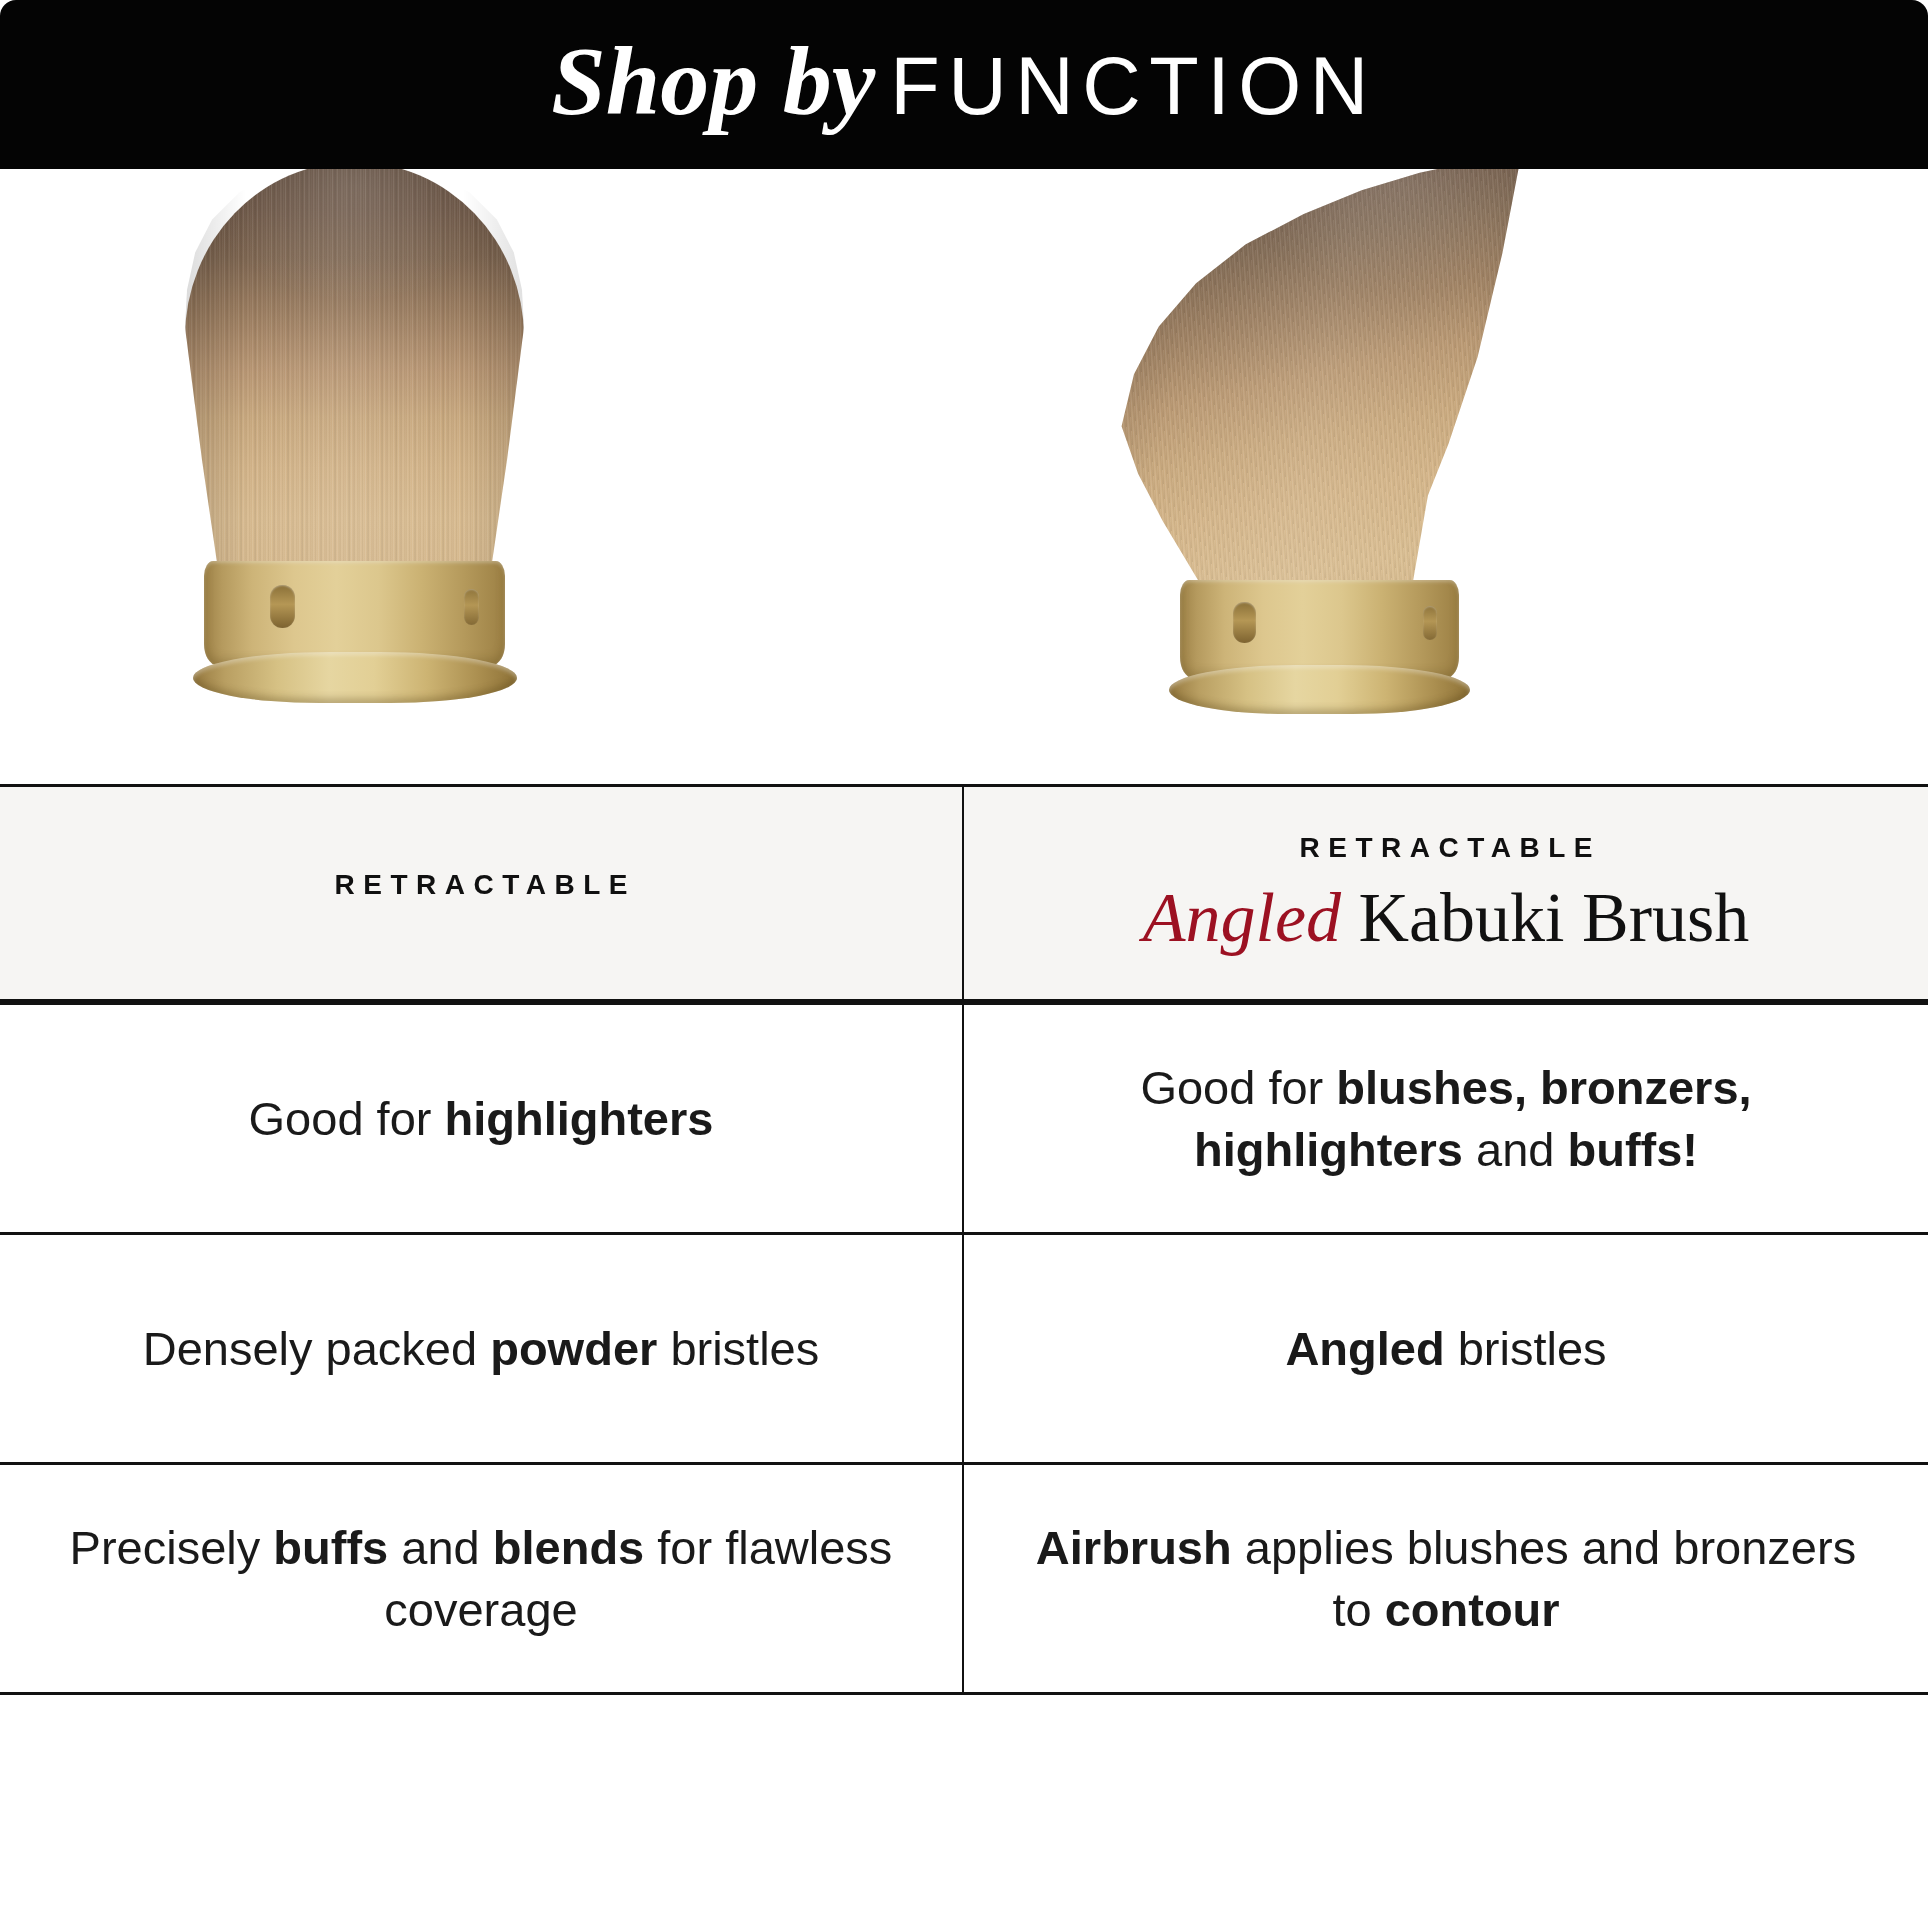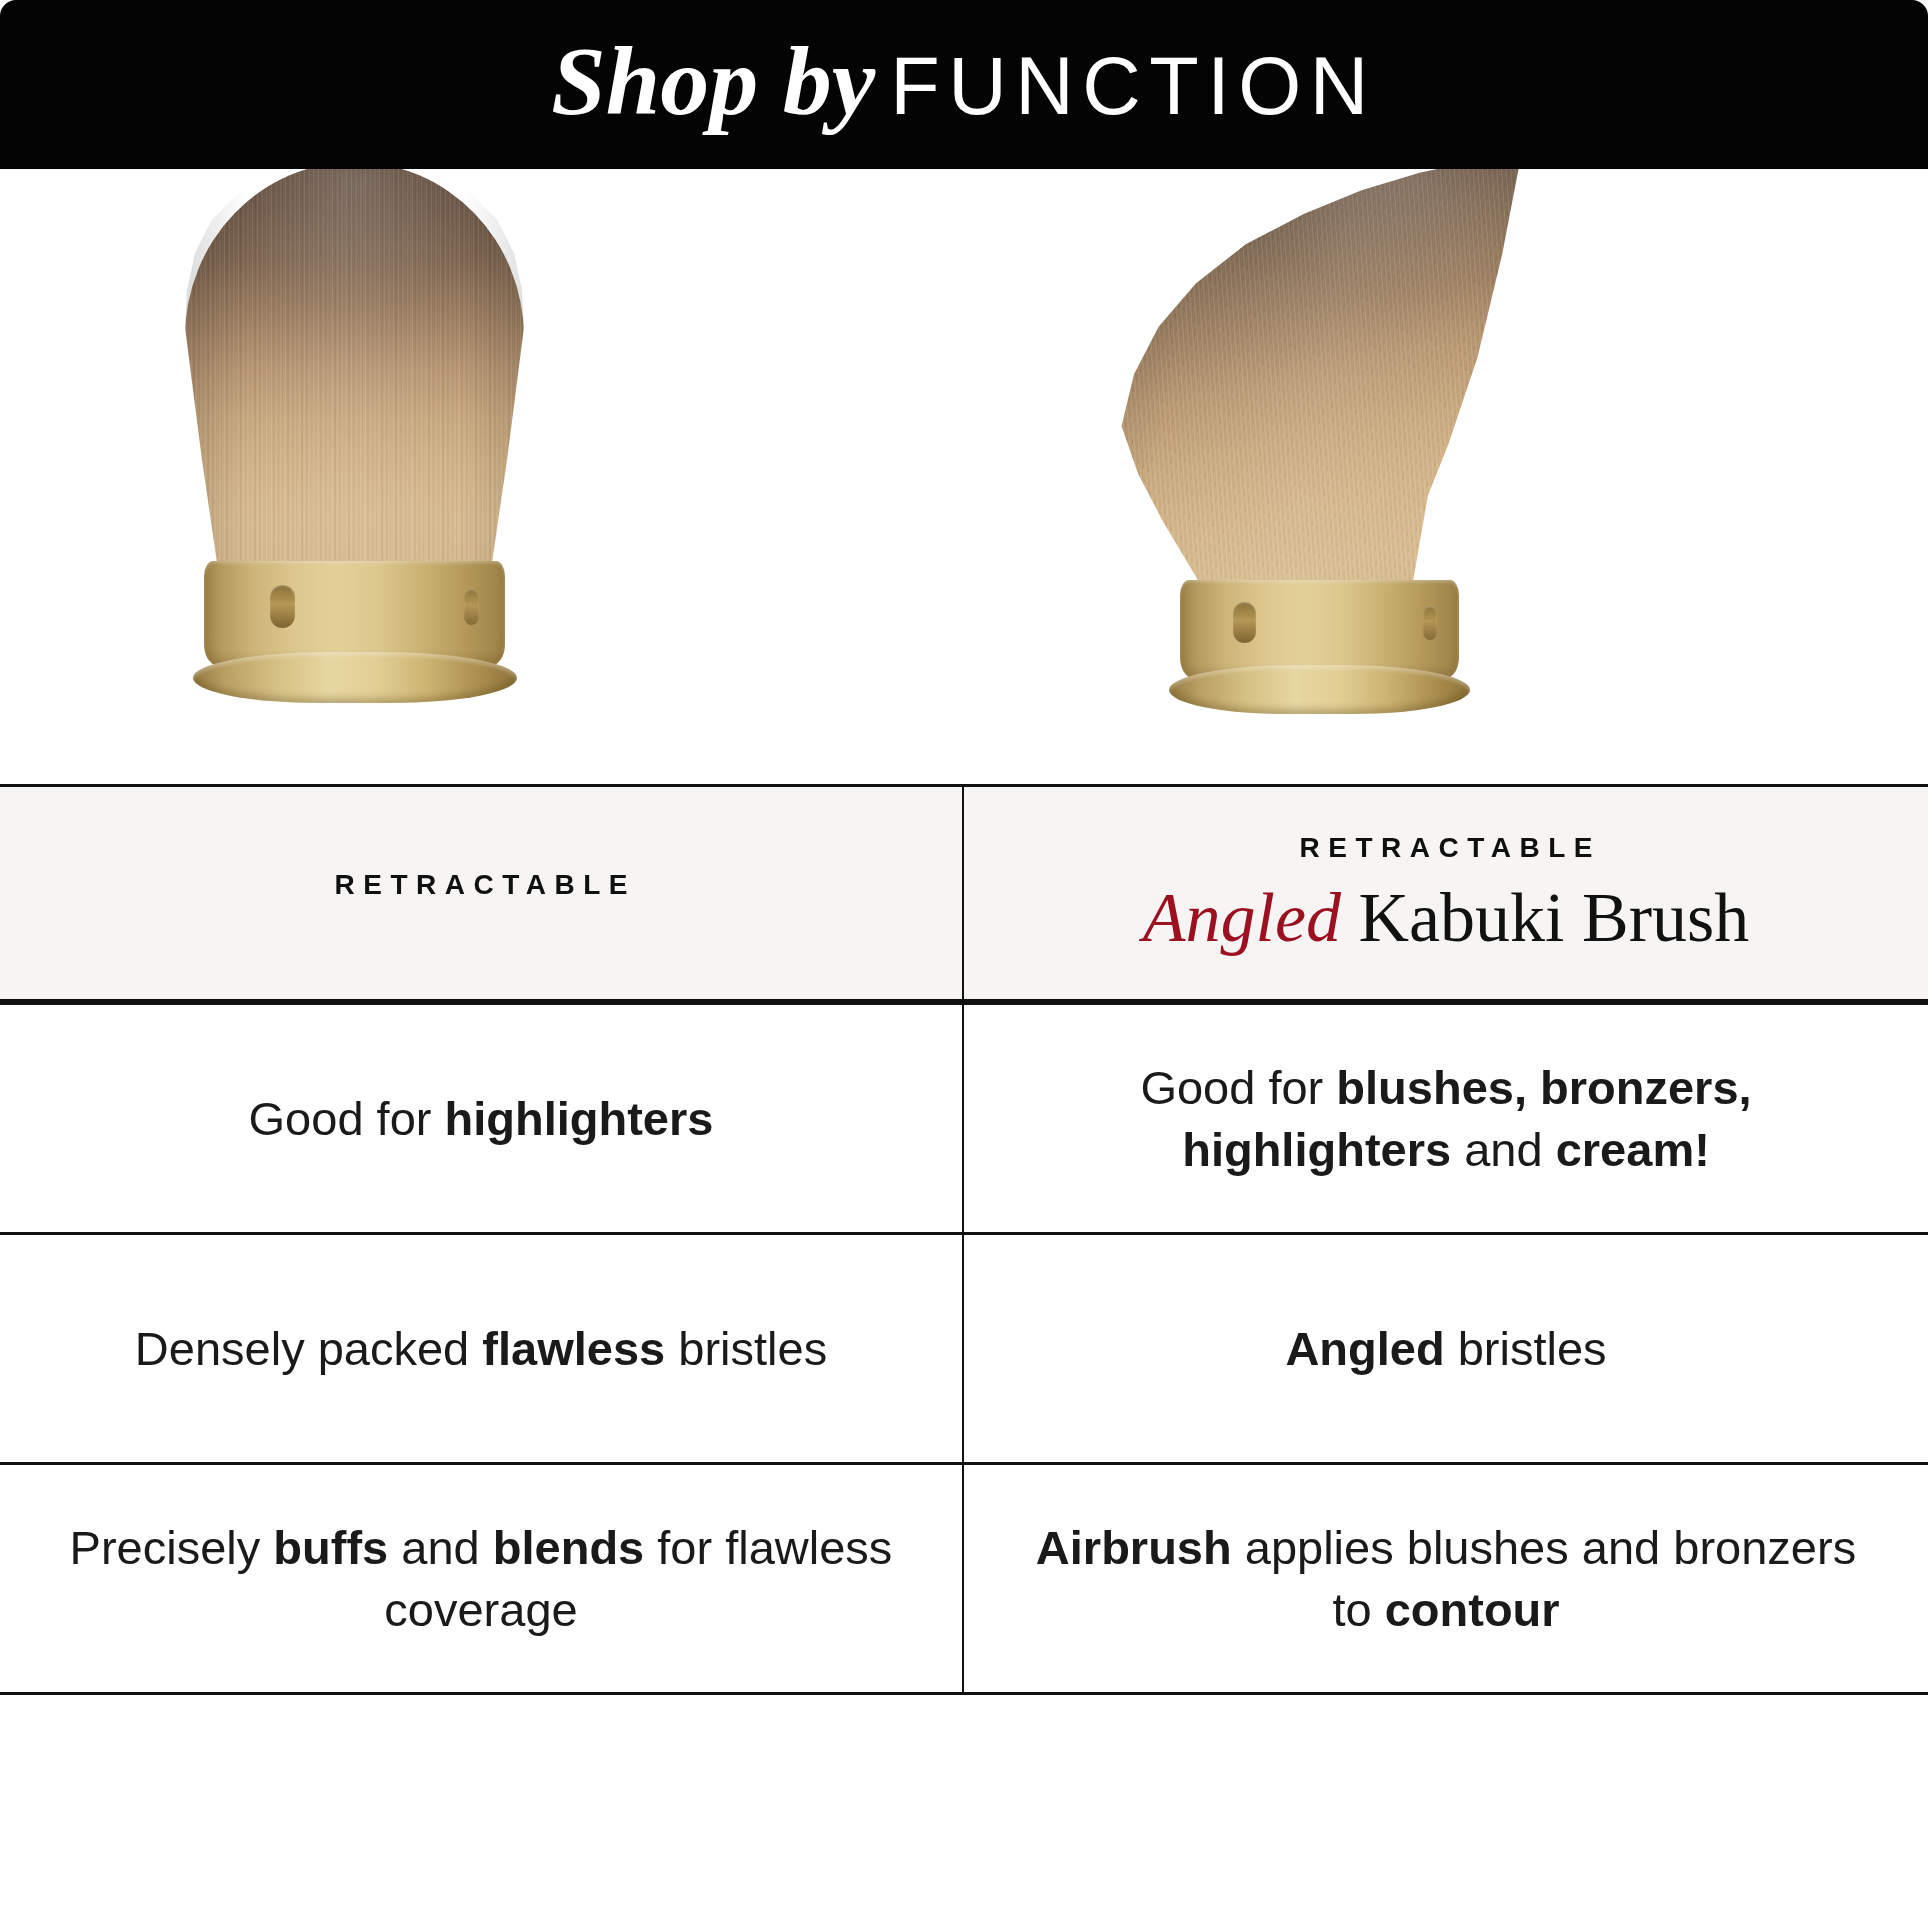--- a/index.html
+++ b/index.html
@@ -357,26 +357,26 @@
         </div>
       </div>
     </div>
 
     <div id="feature-rows">
         <div class="t-row body-row">
           <div class="t-cell left">
             <div class="feature"><span>Good for </span><b>highlighters</b></div>
           </div>
           <div class="t-cell right">
-            <div class="feature"><span>Good for </span><b>blushes, bronzers, highlighters</b><span> and </span><b>cream!</b></div>
+            <div class="feature"><span>Good for </span><b>blushes, bronzers, highlighters</b><span> and </span><b>buffs!</b></div>
           </div>
         </div>
         <div class="t-row body-row">
           <div class="t-cell left">
-            <div class="feature"><span>Densely packed </span><b>flawless</b><span> bristles</span></div>
+            <div class="feature"><span>Densely packed </span><b>powder</b><span> bristles</span></div>
           </div>
           <div class="t-cell right">
             <div class="feature"><b>Angled</b><span> bristles</span></div>
           </div>
         </div>
         <div class="t-row body-row">
           <div class="t-cell left">
             <div class="feature"><span>Precisely </span><b>buffs</b><span> and </span><b>blends</b><span> for flawless coverage</span></div>
           </div>
           <div class="t-cell right">

